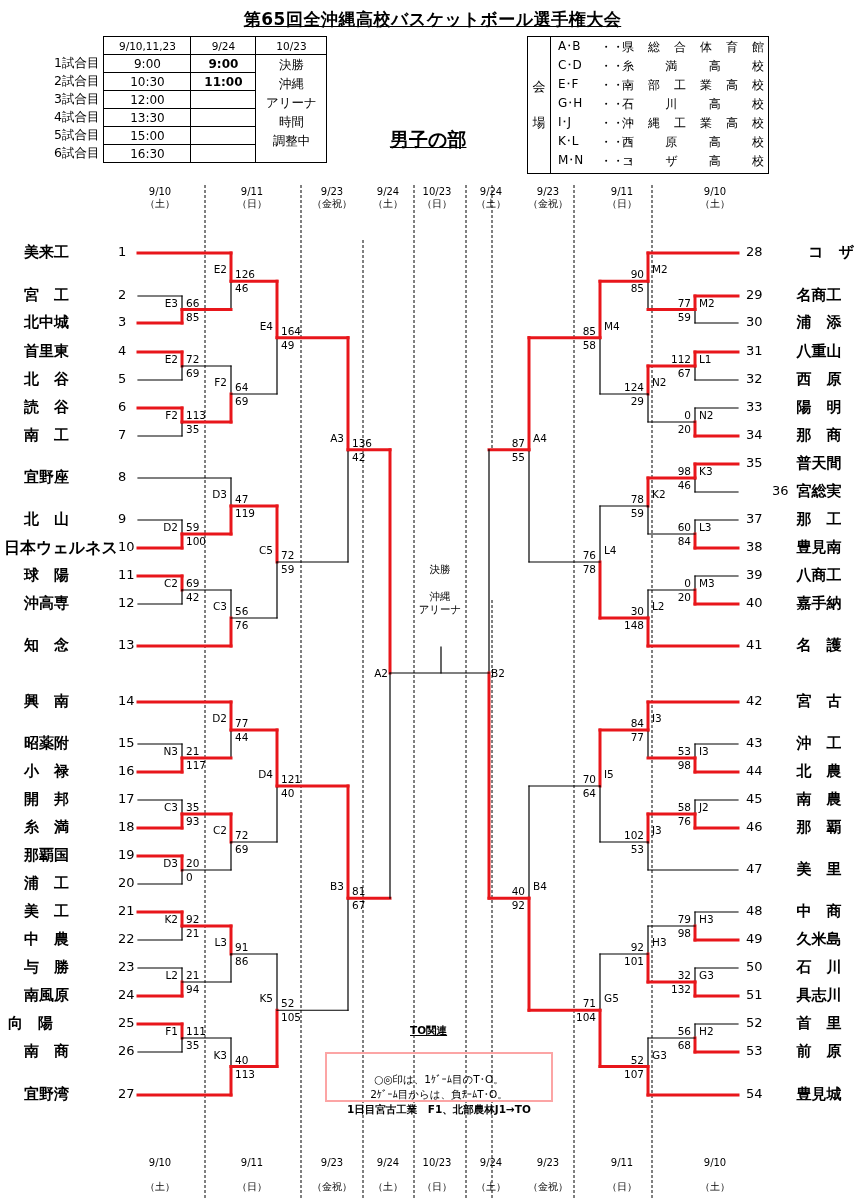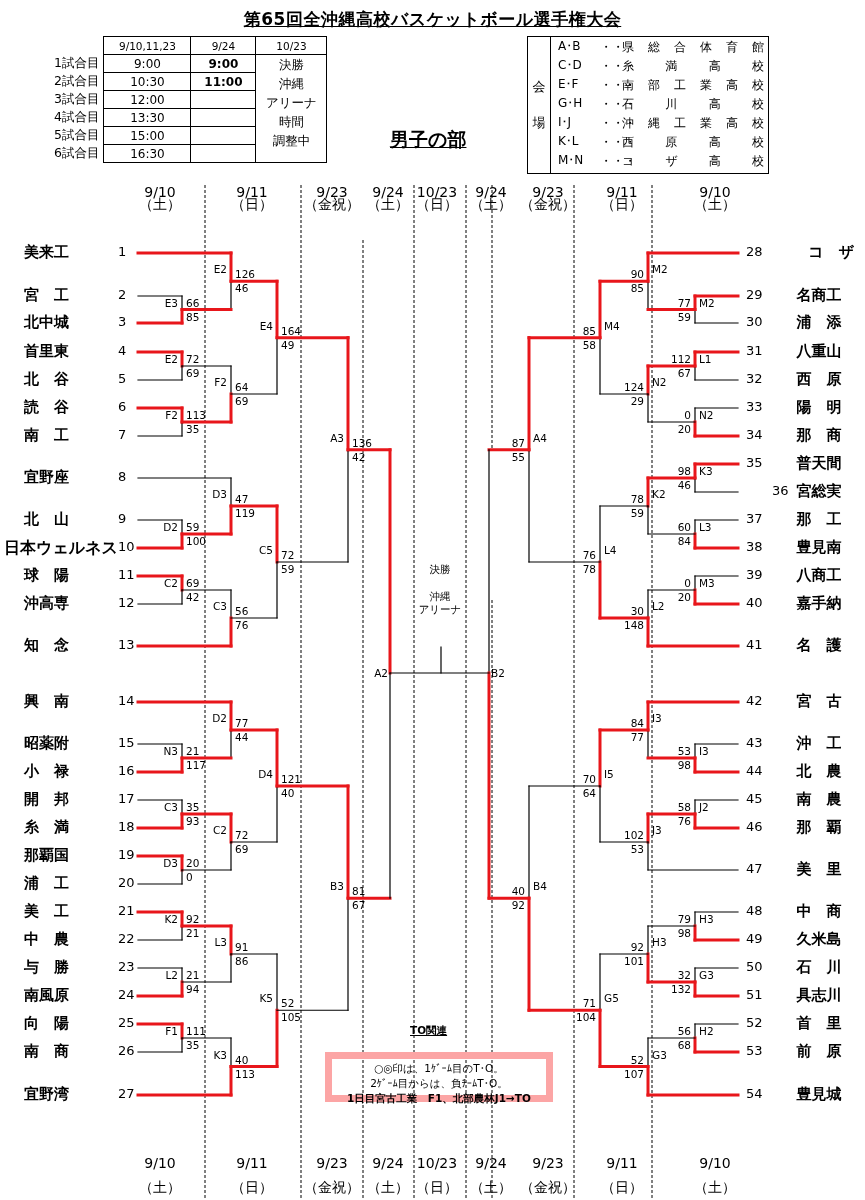--- a/index.html
+++ b/index.html
@@ -17,26 +17,26 @@
   table.sched td.b { font-weight:bold; }
   table.sched td.final { border:1px solid #000; vertical-align:top; line-height:19px; font-size:12.5px; }
   #venues { left:527px; top:36px; width:240px; height:136px; border:1px solid #000; font-size:12px; }
   #venues .kaijo { position:absolute; left:0; top:0; width:22px; height:136px; border-right:1px solid #000;
                    display:flex; flex-direction:column; justify-content:center; align-items:center; gap:18px; font-size:13px; }
   #venues .rows { position:absolute; left:30px; top:2px; width:208px; }
   #venues .vrow { height:19px; display:flex; align-items:flex-start; }
   #venues .code { width:42px; }
   #venues .dots { width:22px; }
   #venues .vname { flex:1; display:flex; justify-content:space-between; padding-right:2px; }
-  .datehdr { font-size:14px; text-align:center; line-height:12px; width:60px; }
+  .datehdr { font-size:10px; text-align:center; line-height:12px; width:60px; }
   .team { font-size:15px; font-weight:bold; white-space:nowrap; }
   .team.small { font-size:16px; }
   .num { font-size:13px; }
-  #notebox { left:325px; top:1052px; width:228px; height:50px; border:7px solid #fca5a5; text-align:center;
-             font-size:10.5px; line-height:15px; padding-top:2px; box-sizing:border-box; }
+  #notebox { left:325px; top:1052px; width:228px; height:50px; border:2px solid #fca5a5; text-align:center;
+             font-size:10.5px; line-height:15px; padding-top:18px; box-sizing:border-box; }
   #notebox .bold { font-weight:bold; }
   #tolabel { left:410px; top:1024px; font-size:10.5px; font-weight:bold; text-decoration:underline; }
   #finalnote { font-size:10.5px; text-align:center; line-height:13px; }
   svg { position:absolute; left:0; top:0; }
 </style>
 </head>
 <body>
 
 <div id="title" class="abs">第65回全沖縄高校バスケットボール選手権大会</div>
 
@@ -668,21 +668,21 @@
     <div class="team abs" style="left: 24px; width: 58px; text-align: justify; top: 874px;">浦　工</div>
     <div class="num abs" style="left: 118px; top: 875px;">20</div>
     <div class="team abs" style="left: 24px; width: 58px; text-align: justify; top: 902px;">美　工</div>
     <div class="num abs" style="left: 118px; top: 903px;">21</div>
     <div class="team abs" style="left: 24px; width: 58px; text-align: justify; top: 930px;">中　農</div>
     <div class="num abs" style="left: 118px; top: 931px;">22</div>
     <div class="team abs" style="left: 24px; width: 58px; text-align: justify; top: 958px;">与　勝</div>
     <div class="num abs" style="left: 118px; top: 959px;">23</div>
     <div class="team abs" style="left: 24px; width: 58px; text-align: justify; top: 986px;">南風原</div>
     <div class="num abs" style="left: 118px; top: 987px;">24</div>
-    <div class="team abs" style="left: 24px; width: 58px; text-align: justify; top: 1014px;">向　陽</div>
+    <div class="team abs" style="left: 8px; width: 58px; text-align: justify; top: 1014px;">向　陽</div>
     <div class="num abs" style="left: 118px; top: 1015px;">25</div>
     <div class="team abs" style="left: 24px; width: 58px; text-align: justify; top: 1042px;">南　商</div>
     <div class="num abs" style="left: 118px; top: 1043px;">26</div>
     <div class="team abs" style="left: 24px; width: 58px; text-align: justify; top: 1085px;">宜野湾</div>
     <div class="num abs" style="left: 118px; top: 1086px;">27</div>
     <div class="team abs" style="left: 784px; width: 70px; text-align: right; top: 243px;">コ　ザ</div>
     <div class="num abs" style="left: 746px; top: 244px;">28</div>
     <div class="team abs" style="left: 784px; width: 70px; text-align: center; top: 286px;">名商工</div>
     <div class="num abs" style="left: 746px; top: 287px;">29</div>
     <div class="team abs" style="left: 784px; width: 70px; text-align: center; top: 313px;">浦　添</div>

